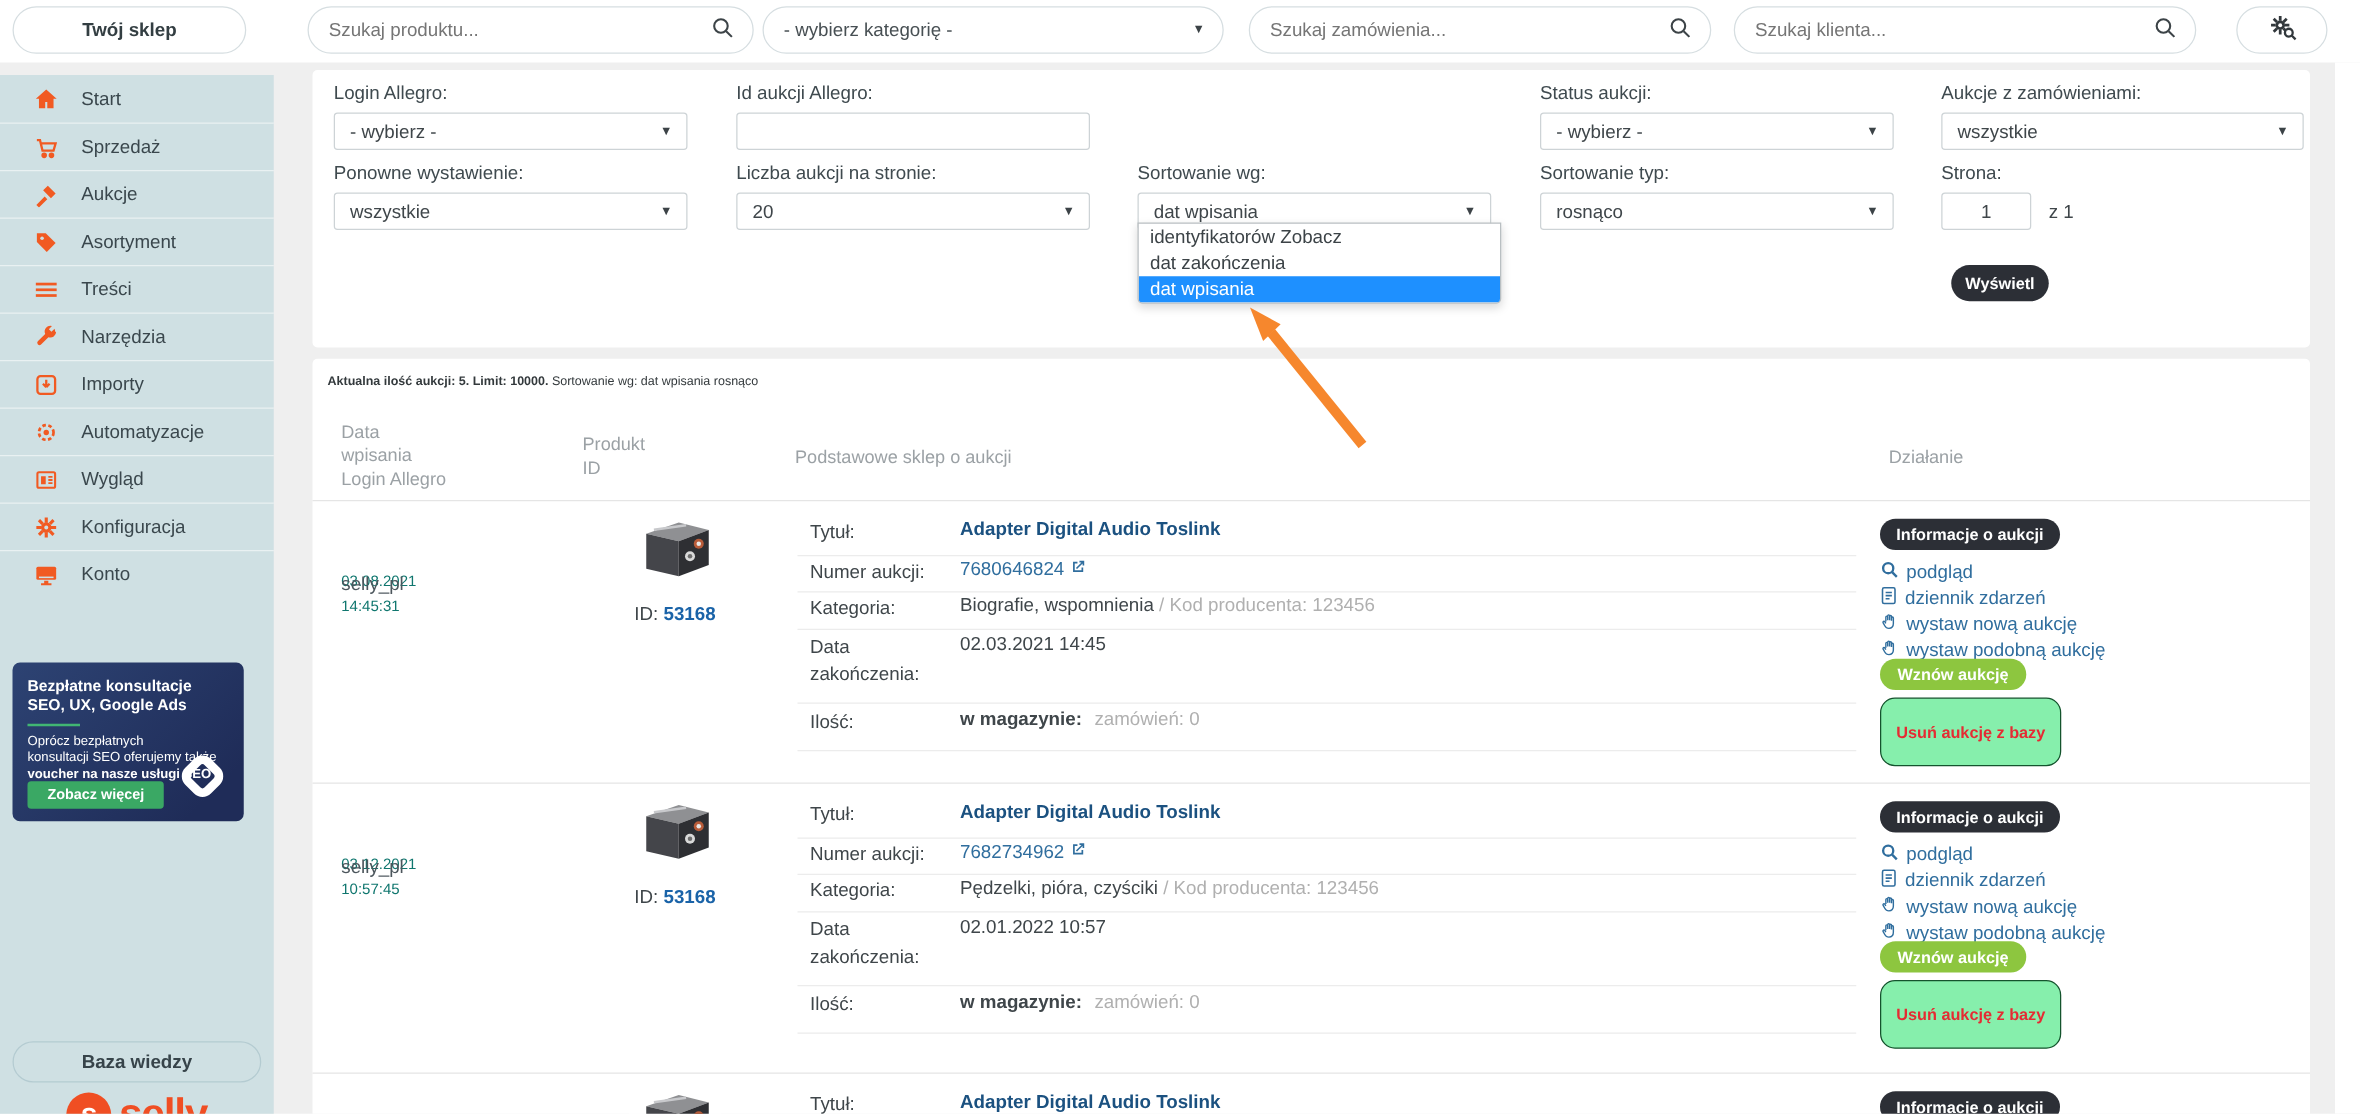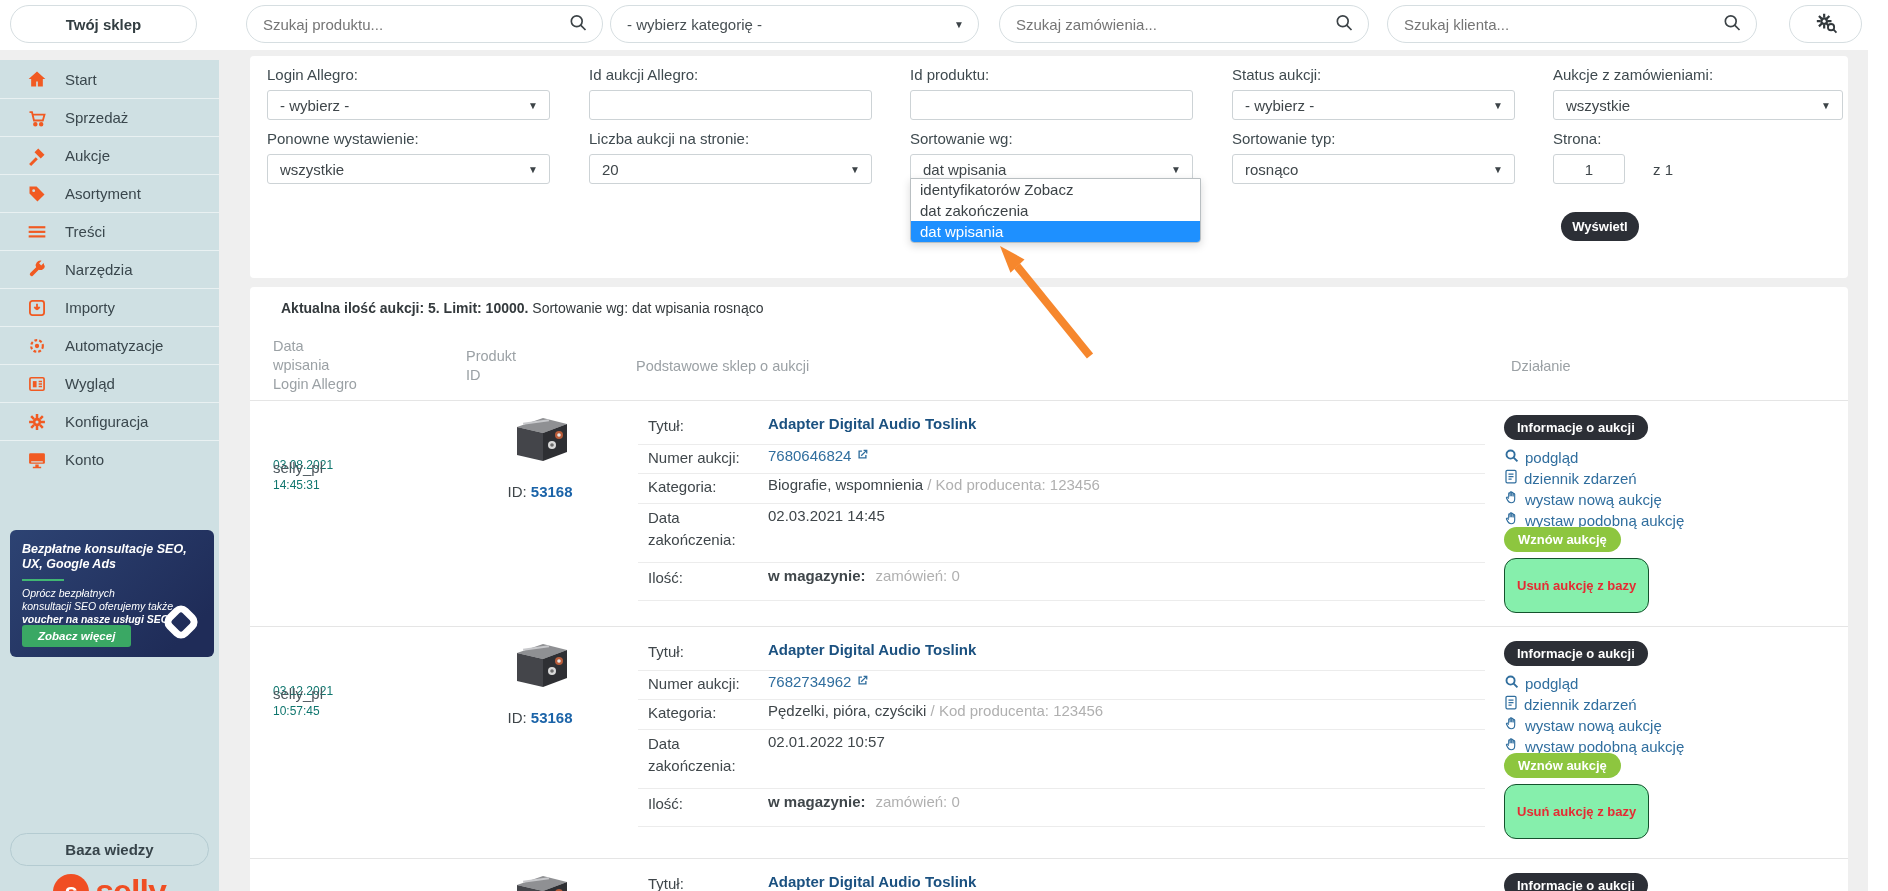--- a/index.html
+++ b/index.html
@@ -20,22 +20,22 @@
   .pill .right-ico { position:absolute; right:14px; top:50%; transform:translateY(-50%); }
   .shop-pill { left:10px; width:187px; justify-content:center; font-weight:bold; color:#333e42; }
   .caret { font-size:10px; color:#3c4347; }
   
   .sidebar { position:absolute; left:0; top:60px; width:219px; height:841px; background:#cfe0e3; z-index:20; }
   .side-item { position:relative; height:38px; display:flex; align-items:center; cursor:pointer; }
   .side-item + .side-item { border-top:1px solid rgba(255,255,255,.55); }
   .side-item .ico { width:22px; height:22px; margin-left:26px; display:flex; align-items:center; justify-content:center; }
   .side-item .lbl { margin-left:17px; font-size:15px; color:#3a474d; }
   .promo {
-    position:absolute; left:10px; top:470px; width:204px; height:127px; border-radius:6px;
-    background:linear-gradient(135deg,#2d4373 0%,#1f2c58 85%); color:#fff; padding:12px 12px 10px 12px; overflow:hidden;font-style:italic;
+    position:absolute; left:10px; top:470px; width:185px; height:127px; border-radius:6px;
+    background:linear-gradient(135deg,#2d4373 0%,#1f2c58 85%); color:#fff; padding:12px 12px 10px 12px; overflow:hidden;
   }
   .promo h4 { font-size:12.5px; line-height:15px; font-weight:bold; }
   .promo .uline { width:42px; height:2px; background:#41b673; margin:7px 0 6px 0; }
   .promo .ptxt { font-size:10.5px; line-height:13px; white-space:pre-line; }
   .promo .pbold { font-size:10.5px; line-height:13px; font-weight:bold; }
   .promo .pbtn {
     position:absolute; left:12px; bottom:10px; background:#3aa864; color:#fff; font-size:11.5px; font-weight:bold;
     padding:5px 16px; border-radius:3px; cursor:pointer;
   }
   .promo .plogo { position:absolute; right:10px; bottom:8px; }
@@ -54,34 +54,34 @@
   .scroll-strip { position:absolute; right:0; top:50px; width:20px; height:841px; background:#fff; z-index:25; }
   
   .fcell { position:absolute; width:283px; }
   .flabel { font-size:15px; color:#3f4a4f; margin-bottom:7px; }
   .fselect, .finput {
     position:relative; width:100%; height:30px; border:1px solid #cdd3d6; border-radius:3px; background:#fff;
     font-size:15px; color:#3f464a; display:flex; align-items:center; padding:0 12px;
   }
   .fselect .caret { position:absolute; right:11px; }
   .page-input { width:72px; height:30px; border:1px solid #cdd3d6; border-radius:3px; font-size:15px; color:#3f464a; text-align:center; font-family:inherit; }
-  .page-suffix { font-size:15px; color:#3f464a; margin-left:28px; }
+  .page-suffix { font-size:15px; color:#3f464a; margin-left:14px; }
   .btn-dark {
     position:absolute; background:#2c2f36; color:#fff; font-size:13px; font-weight:bold; border-radius:15px;
     display:flex; align-items:center; justify-content:center; cursor:pointer;
   }
   .dd {
     position:absolute; left:660px; top:122px; width:291px; background:#fff; border:1px solid #b9bfc2;
     box-shadow:0 3px 8px rgba(0,0,0,.15); z-index:60; border-radius:0 0 4px 4px; overflow:hidden;
   }
   .dd-opt { height:21px; display:flex; align-items:center; padding:0 9px; font-size:15px; color:#3c4347; cursor:pointer; }
   .dd-opt.sel { background:#1e90ff; color:#fff; }
   .hint-arrow { position:absolute; left:760px; top:183px; width:140px; height:140px; z-index:70; pointer-events:none; }
   
-  .summary { position:absolute; left:12px; top:13px; font-size:14px; color:#33393c;margin-left:19px; }
+  .summary { position:absolute; left:12px; top:13px; font-size:10px; color:#33393c; }
   .summary b { font-weight:bold; }
   .colhead { position:absolute; font-size:14.5px; line-height:19px; color:#9ba1a5; white-space:pre-line; }
   .lrow { position:absolute; left:0; width:1598px; height:226px; border-top:1px solid #e5e5e5; }
   .rdate { position:absolute; left:23px; top:8px; font-size:12px; line-height:20px; color:#0f766e;margin-top:46px; }
   .rlogin { position:absolute; left:23px; top:58px; font-size:15px; color:#4c565c; }
   .rthumb { position:absolute; left:240px; top:10px; width:100px; text-align:center; }
   .rid { position:absolute; left:240px; top:82px; width:100px; text-align:center; font-size:15px; color:#3f464a; }
   .rid b { color:#1a63a8; }
   .rdet { position:absolute; left:388px; top:0; width:847px; height:226px; }
   .det-label { position:absolute; left:10px; width:115px; font-size:15px; color:#3f464a; line-height:22px; }
@@ -287,24 +287,20 @@
 
     <div class="fcell" style="left:17px;top:10px;">
       <div class="flabel">Login Allegro:</div>
       <div class="fselect">
         <span>- wybierz -</span>
         <span class="caret">▼</span>
       </div>
     </div>
     <div class="fcell" style="left:339px;top:10px;">
       <div class="flabel">Id aukcji Allegro:</div>
-      <input class="finput" value="" style="">
-    </div>
-    <div class="fcell" style="left:660px;top:10px;">
-      <div class="flabel">Id produktu:</div>
       <input class="finput" value="" style="">
     </div>
     <div class="fcell" style="left:982px;top:10px;">
       <div class="flabel">Status aukcji:</div>
       <div class="fselect">
         <span>- wybierz -</span>
         <span class="caret">▼</span>
       </div>
     </div>
     <div class="fcell" style="left:1303px;top:10px;width:290px;">

